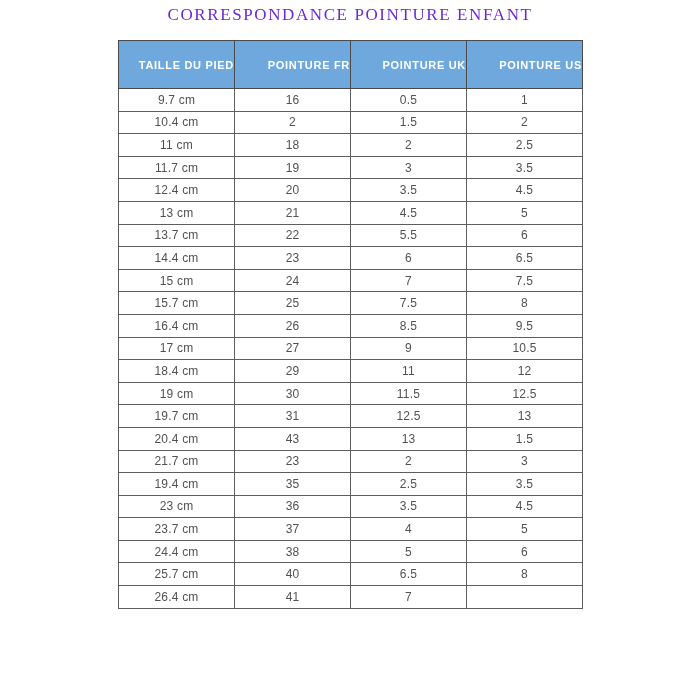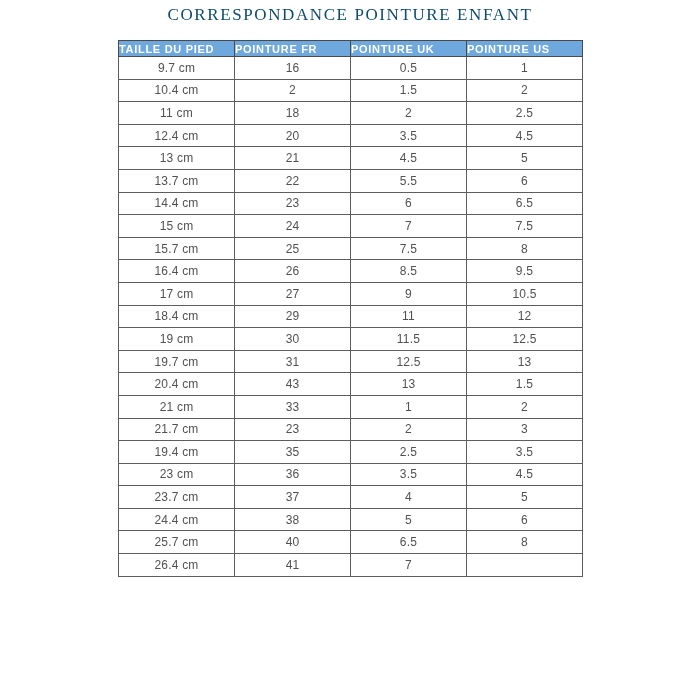--- a/index.html
+++ b/index.html
@@ -19,42 +19,42 @@
   .page-title {
     position: absolute;
     top: 5px;
     left: 0;
     width: 700px;
     text-align: center;
     font-family: "Liberation Serif", serif;
     font-weight: 400;
     font-size: 17px;
     letter-spacing: 1.6px;
-    color: #0c4a6e;
+    color: #6d28d9;
     white-space: nowrap;
   }
   table.size-table {
     position: absolute;
     left: 118px;
     top: 40px;
     width: 465px;
     border-collapse: collapse;
     table-layout: fixed;
     border: 1px solid #3f3f3f;
   }
   table.size-table th {
     background: #6fa8dc;
     color: #ffffff;
     font-size: 11px;
     font-weight: bold;
     letter-spacing: 0.7px;
     text-transform: uppercase;
-    height: 16px;
+    height: 48px;
     border: 1px solid #4a4a4a;
-    text-align: left;
+    text-align: right;
     vertical-align: middle;
   }
   table.size-table td {
     color: #515151;
     font-size: 12px;
     height: 22.6px;
     border: 1px solid #5d5d5d;
     text-align: center;
     vertical-align: middle;
     letter-spacing: 0.2px;
@@ -88,20 +88,26 @@
           <td>1.5</td>
           <td>2</td>
         </tr>
         <tr>
           <td>11 cm</td>
           <td>18</td>
           <td>2</td>
           <td>2.5</td>
         </tr>
         <tr>
+          <td>11.7 cm</td>
+          <td>19</td>
+          <td>3</td>
+          <td>3.5</td>
+        </tr>
+        <tr>
           <td>12.4 cm</td>
           <td>20</td>
           <td>3.5</td>
           <td>4.5</td>
         </tr>
         <tr>
           <td>13 cm</td>
           <td>21</td>
           <td>4.5</td>
           <td>5</td>
@@ -158,26 +164,20 @@
           <td>19.7 cm</td>
           <td>31</td>
           <td>12.5</td>
           <td>13</td>
         </tr>
         <tr>
           <td>20.4 cm</td>
           <td>43</td>
           <td>13</td>
           <td>1.5</td>
-        </tr>
-        <tr>
-          <td>21 cm</td>
-          <td>33</td>
-          <td>1</td>
-          <td>2</td>
         </tr>
         <tr>
           <td>21.7 cm</td>
           <td>23</td>
           <td>2</td>
           <td>3</td>
         </tr>
         <tr>
           <td>19.4 cm</td>
           <td>35</td>

